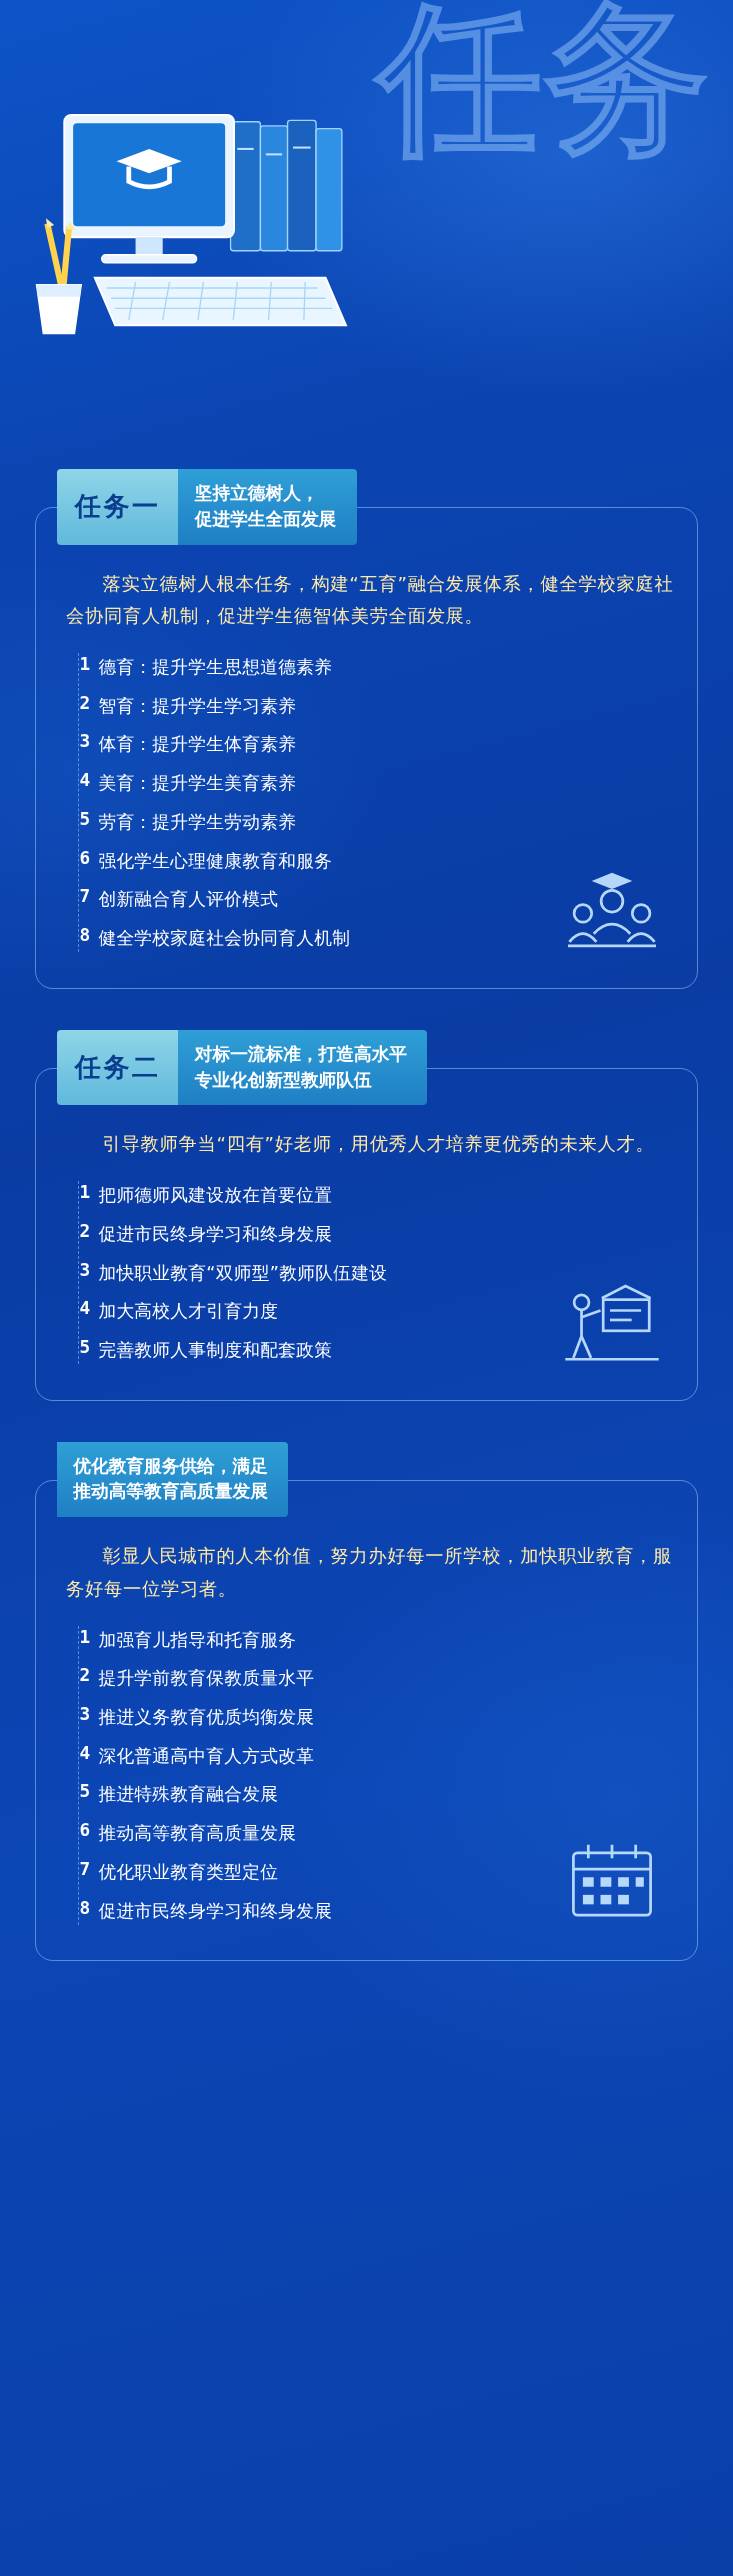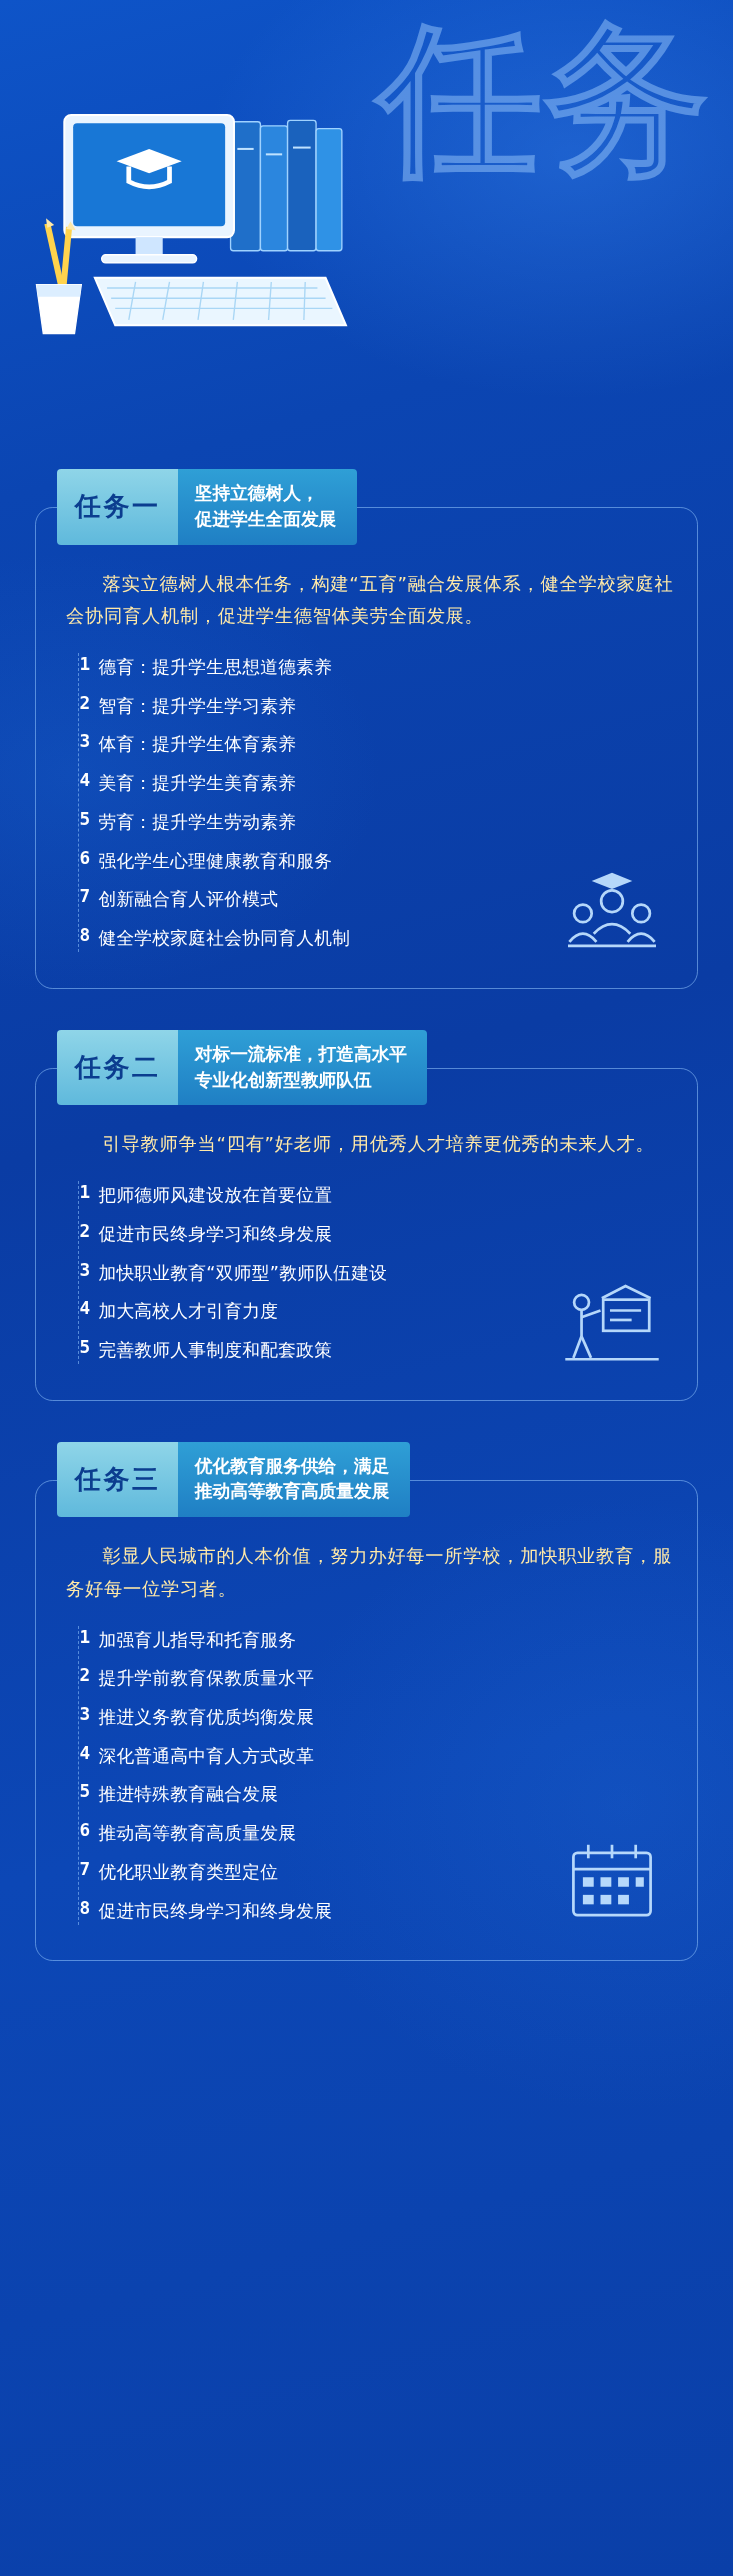--- a/index.html
+++ b/index.html
@@ -28,21 +28,21 @@
   }
 
   
   .hero {
     position: relative;
     height: 469px;
   }
   .hero-watermark {
     position: absolute;
     right: 20.4px;
-    top: 23px;
+    top: 2px;
     font-size: 163px;
     line-height: 0.95;
     letter-spacing: 4.1px;
     font-weight: 700;
     color: transparent;
     -webkit-text-stroke: 2px rgba(160, 205, 255, 0.55);
     text-shadow: none;
     font-family: "DejaVu Sans", "Liberation Sans", sans-serif;
     white-space: nowrap;
     opacity: 0.85;
@@ -326,21 +326,20 @@
         <line x1="30" y1="86" x2="18" y2="118"></line>
         <line x1="30" y1="86" x2="44" y2="118"></line>
         <line x1="6" y1="120" x2="144" y2="120"></line>
       </g>
     </svg>
   </section>
 
   <section class="task">
     <div class="task-frame"></div>
     <div class="task-head">
-      <div class="task-tag">任务三</div>
       <div class="task-title">优化教育服务供给，满足
 推动高等教育高质量发展</div>
     </div>
     <div class="task-body">
       <p class="task-intro">彰显人民城市的人本价值，努力办好每一所学校，加快职业教育，服务好每一位学习者。</p>
       <div class="task-list">
         <div class="item">
           <span class="item-num">1</span>
           <span class="item-text">加强育儿指导和托育服务</span>
         </div>

